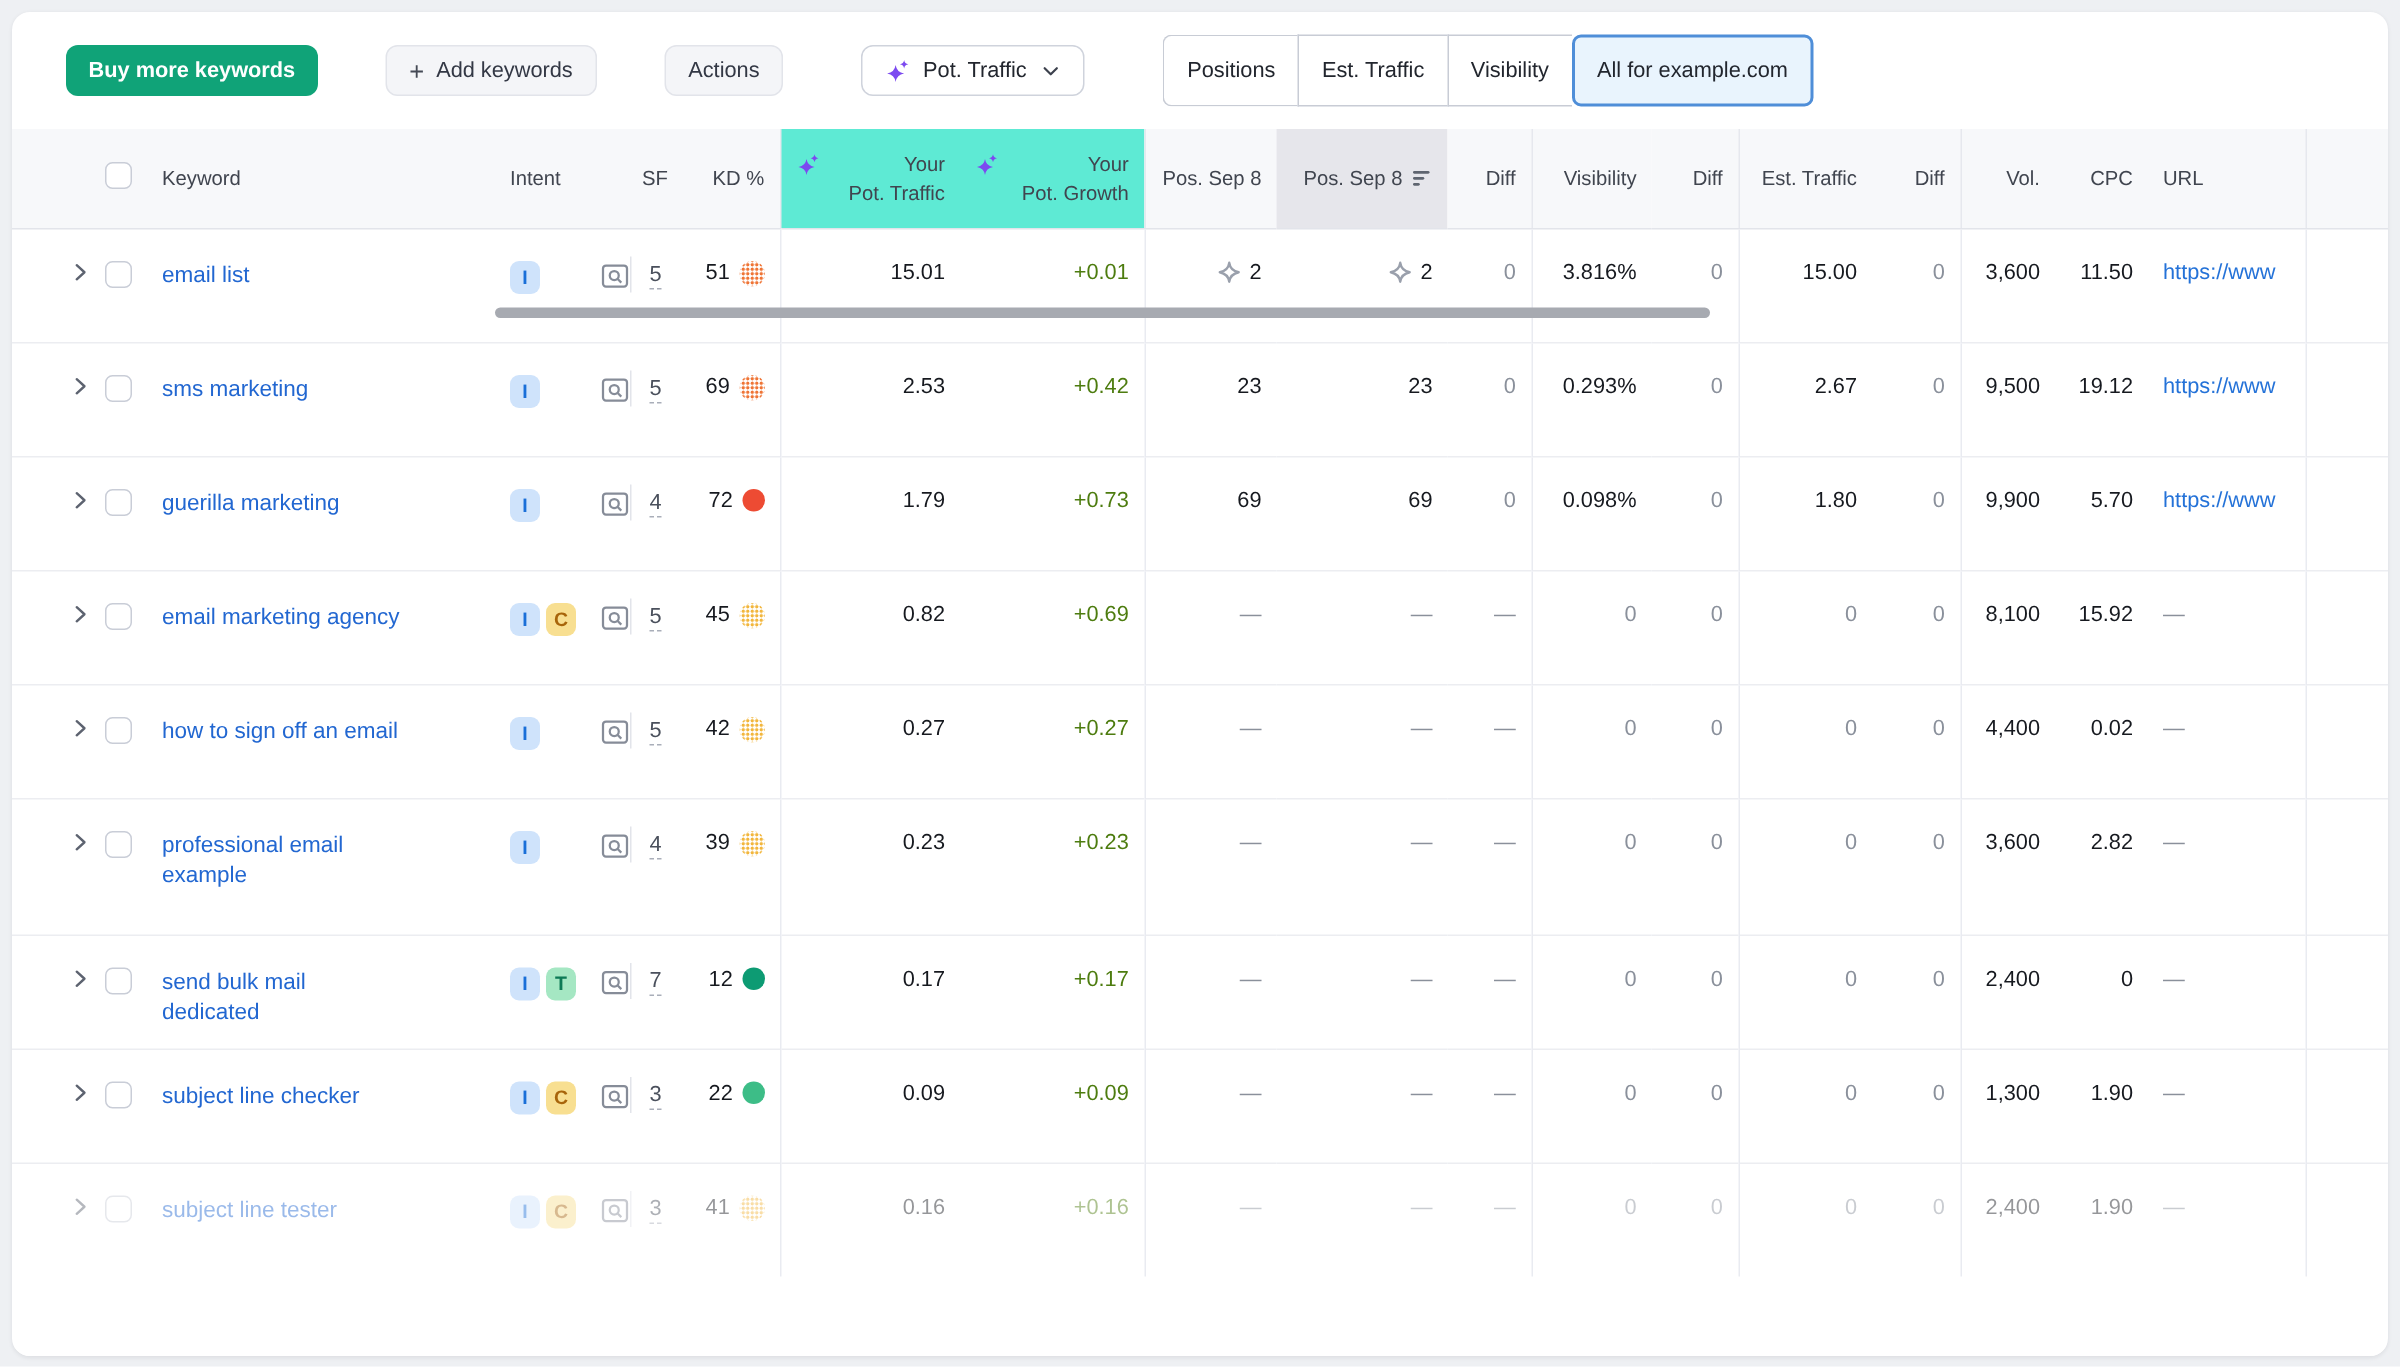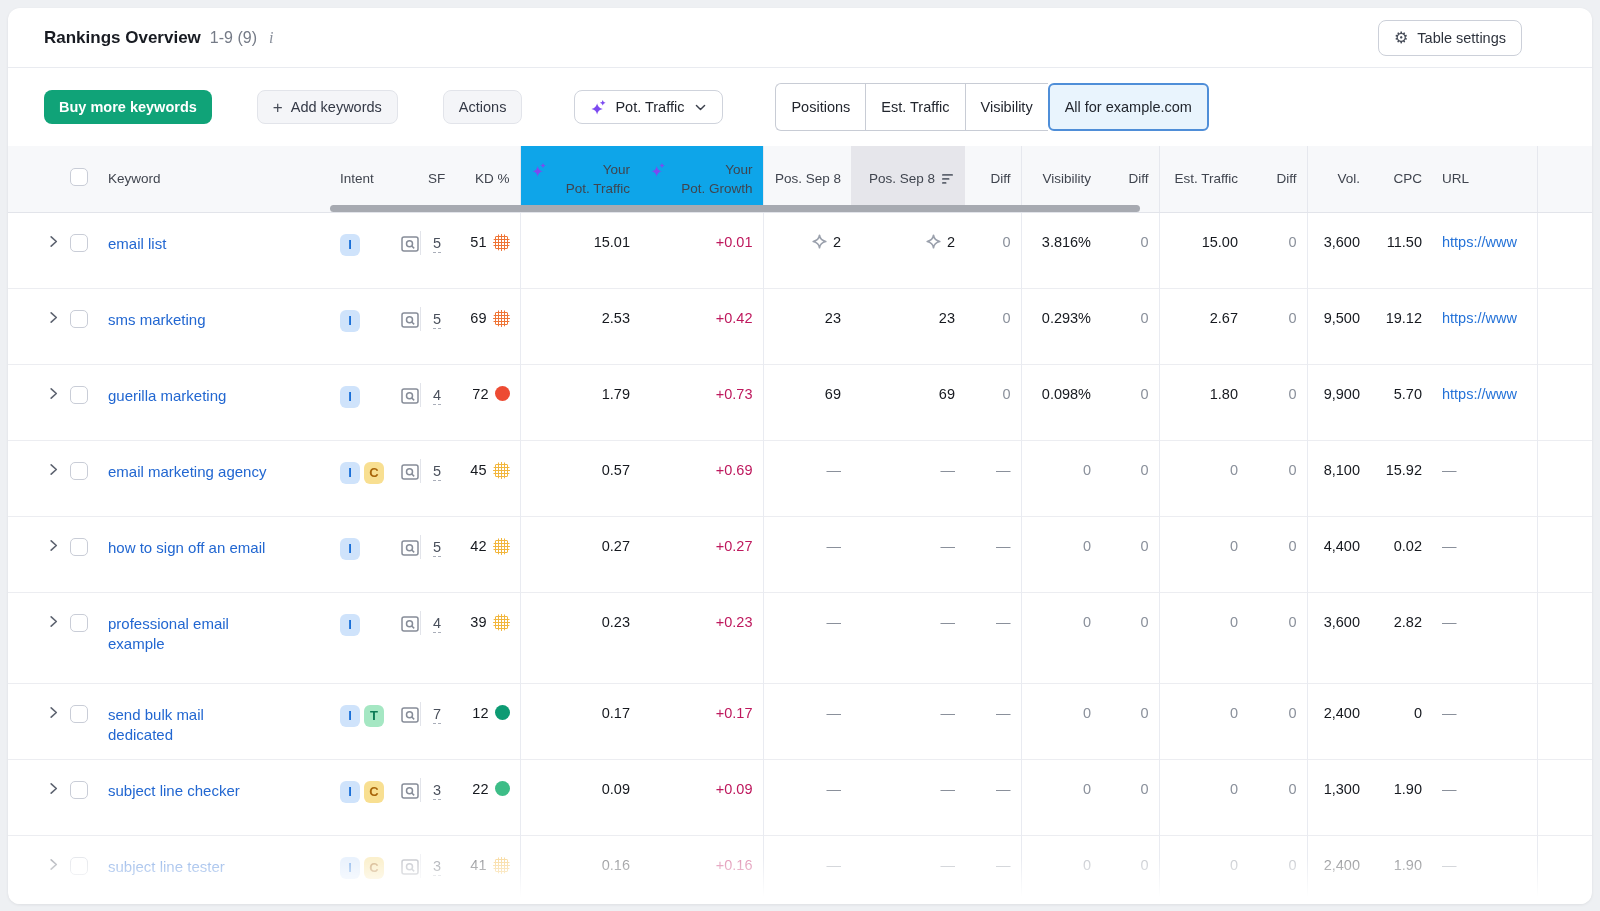--- a/index.html
+++ b/index.html
@@ -24,21 +24,21 @@
   .chev-down { margin-left:2px; }
   .segmented { display:flex; margin-left:20px; }
   .seg { height:48px; display:inline-flex; align-items:center; padding:0 15px; background:#fff; border:1px solid #c8ccd5; border-right:none; font-size:14.5px; color:#22262e; cursor:pointer; }
   .seg:first-child { border-radius:6px 0 0 6px; }
   .seg.selected { border:2px solid #4f8ed8; background:#e9f4fd; border-radius:6px; position:relative; z-index:1; }
 
   
   table { border-collapse:collapse; table-layout:fixed; width:1584px; }
   thead tr { height:66px; }
   thead th { background:#f7f8fa; font-weight:normal; font-size:13.5px; color:#40454f; vertical-align:middle; padding:0 10px; border-bottom:1px solid #e2e4ea; }
-  th.purple { background:#0ea5e9; }
+  th.purple { background:#5eead4; }
   th.sorted { background:#e6e6eb; }
   .r { text-align:right; }
   .l { text-align:left; }
   .c { text-align:left; }
   .g { border-left:1px solid #e9ebf1; }
   thead th.g { border-left:1px solid #e6e8ee; }
 
   tbody tr { height:76px; }
   tbody tr.tall { height:91px; }
   tbody td { border-top:1px solid #ecedf1; vertical-align:top; padding:21px 10px 0 10px; font-size:14.5px; color:#16191f; }
@@ -60,44 +60,35 @@
   .i-I { background:#cfe3fb; color:#1a6fd8; }
   .i-C { background:#f8df91; color:#a8650a; }
   .i-T { background:#a5e7c3; color:#0d7a55; }
   .sfwrap { display:flex; align-items:center; }
   .vline { width:1px; height:24px; background:#e2e4ea; margin:-3px 12px 0 2px; }
   .sfnum { color:#4a505c; border-bottom:1px dashed #a9aeb9; padding-bottom:1px; cursor:pointer; }
   .kdw { display:flex; justify-content:flex-end; align-items:center; gap:6px; }
   .kdc { width:15px; height:15px; border-radius:50%; flex:none; }
   .kdc.dotted { width:17px; height:17px; background-color:#fff; background-size:3px 3px; background-position:center; }
   .posw { display:flex; justify-content:flex-end; align-items:center; gap:6px; }
-  .growth span { color:#be185d; }
+  .growth span { color:#4d7c0f; }
   .muted { color:#8a909b !important; }
 
   .h2 { display:flex; justify-content:space-between; align-items:flex-start; }
   .h2 .stack { text-align:right; line-height:19px; }
   .h-sort { display:flex; justify-content:flex-end; align-items:center; gap:7px; }
 
   .hthumb { position:absolute; top:197px; left:322px; width:810px; height:7px; background:#a7aab1; border-radius:4px; z-index:3; cursor:grab; }
   .fadeout { position:absolute; left:1px; right:1px; bottom:0; height:46px; background:linear-gradient(180deg, rgba(255,255,255,0) 0%, #ffffff 85%); pointer-events:none; z-index:2; }
 </style>
 </head>
 <body>
 
 <div class="card">
 
-  <div class="titlebar">
-    <span class="title">Rankings Overview</span>
-    <span class="range">1-9 (9)</span>
-    <span class="info-i">i</span>
-    <button class="settings-btn">
-      <span class="gear">⚙</span>
-      <span>Table settings</span>
-    </button>
-  </div>
 
   <div class="toolbar">
     <button class="btn btn-green">Buy more keywords</button>
     <button class="btn btn-gray">
       <span class="plus">+</span>
       <span>Add keywords</span>
     </button>
     <button class="btn btn-gray">Actions</button>
     <button class="btn btn-outline">
       <svg width="17" height="17" viewBox="0 0 18 18">
@@ -374,21 +365,21 @@
               <span class="vline"></span>
               <span class="sfnum">5</span>
             </div>
           </td>
     <td class="r">
             <div class="kdw">
               <span>45</span>
               <span class="kdc dotted" style="background-image: radial-gradient(rgb(242, 182, 60) 1.15px, rgba(255, 255, 255, 0) 1.25px);"></span>
             </div>
           </td>
-    <td class="g r"><span>0.57</span></td>
+    <td class="g r"><span>0.82</span></td>
     <td class="r growth"><span>+0.69</span></td>
     <td class="g r">
             <div class="posw">
               <span class="muted">—</span>
             </div>
           </td>
     <td class="r">
             <div class="posw">
               <span class="muted">—</span>
             </div>

